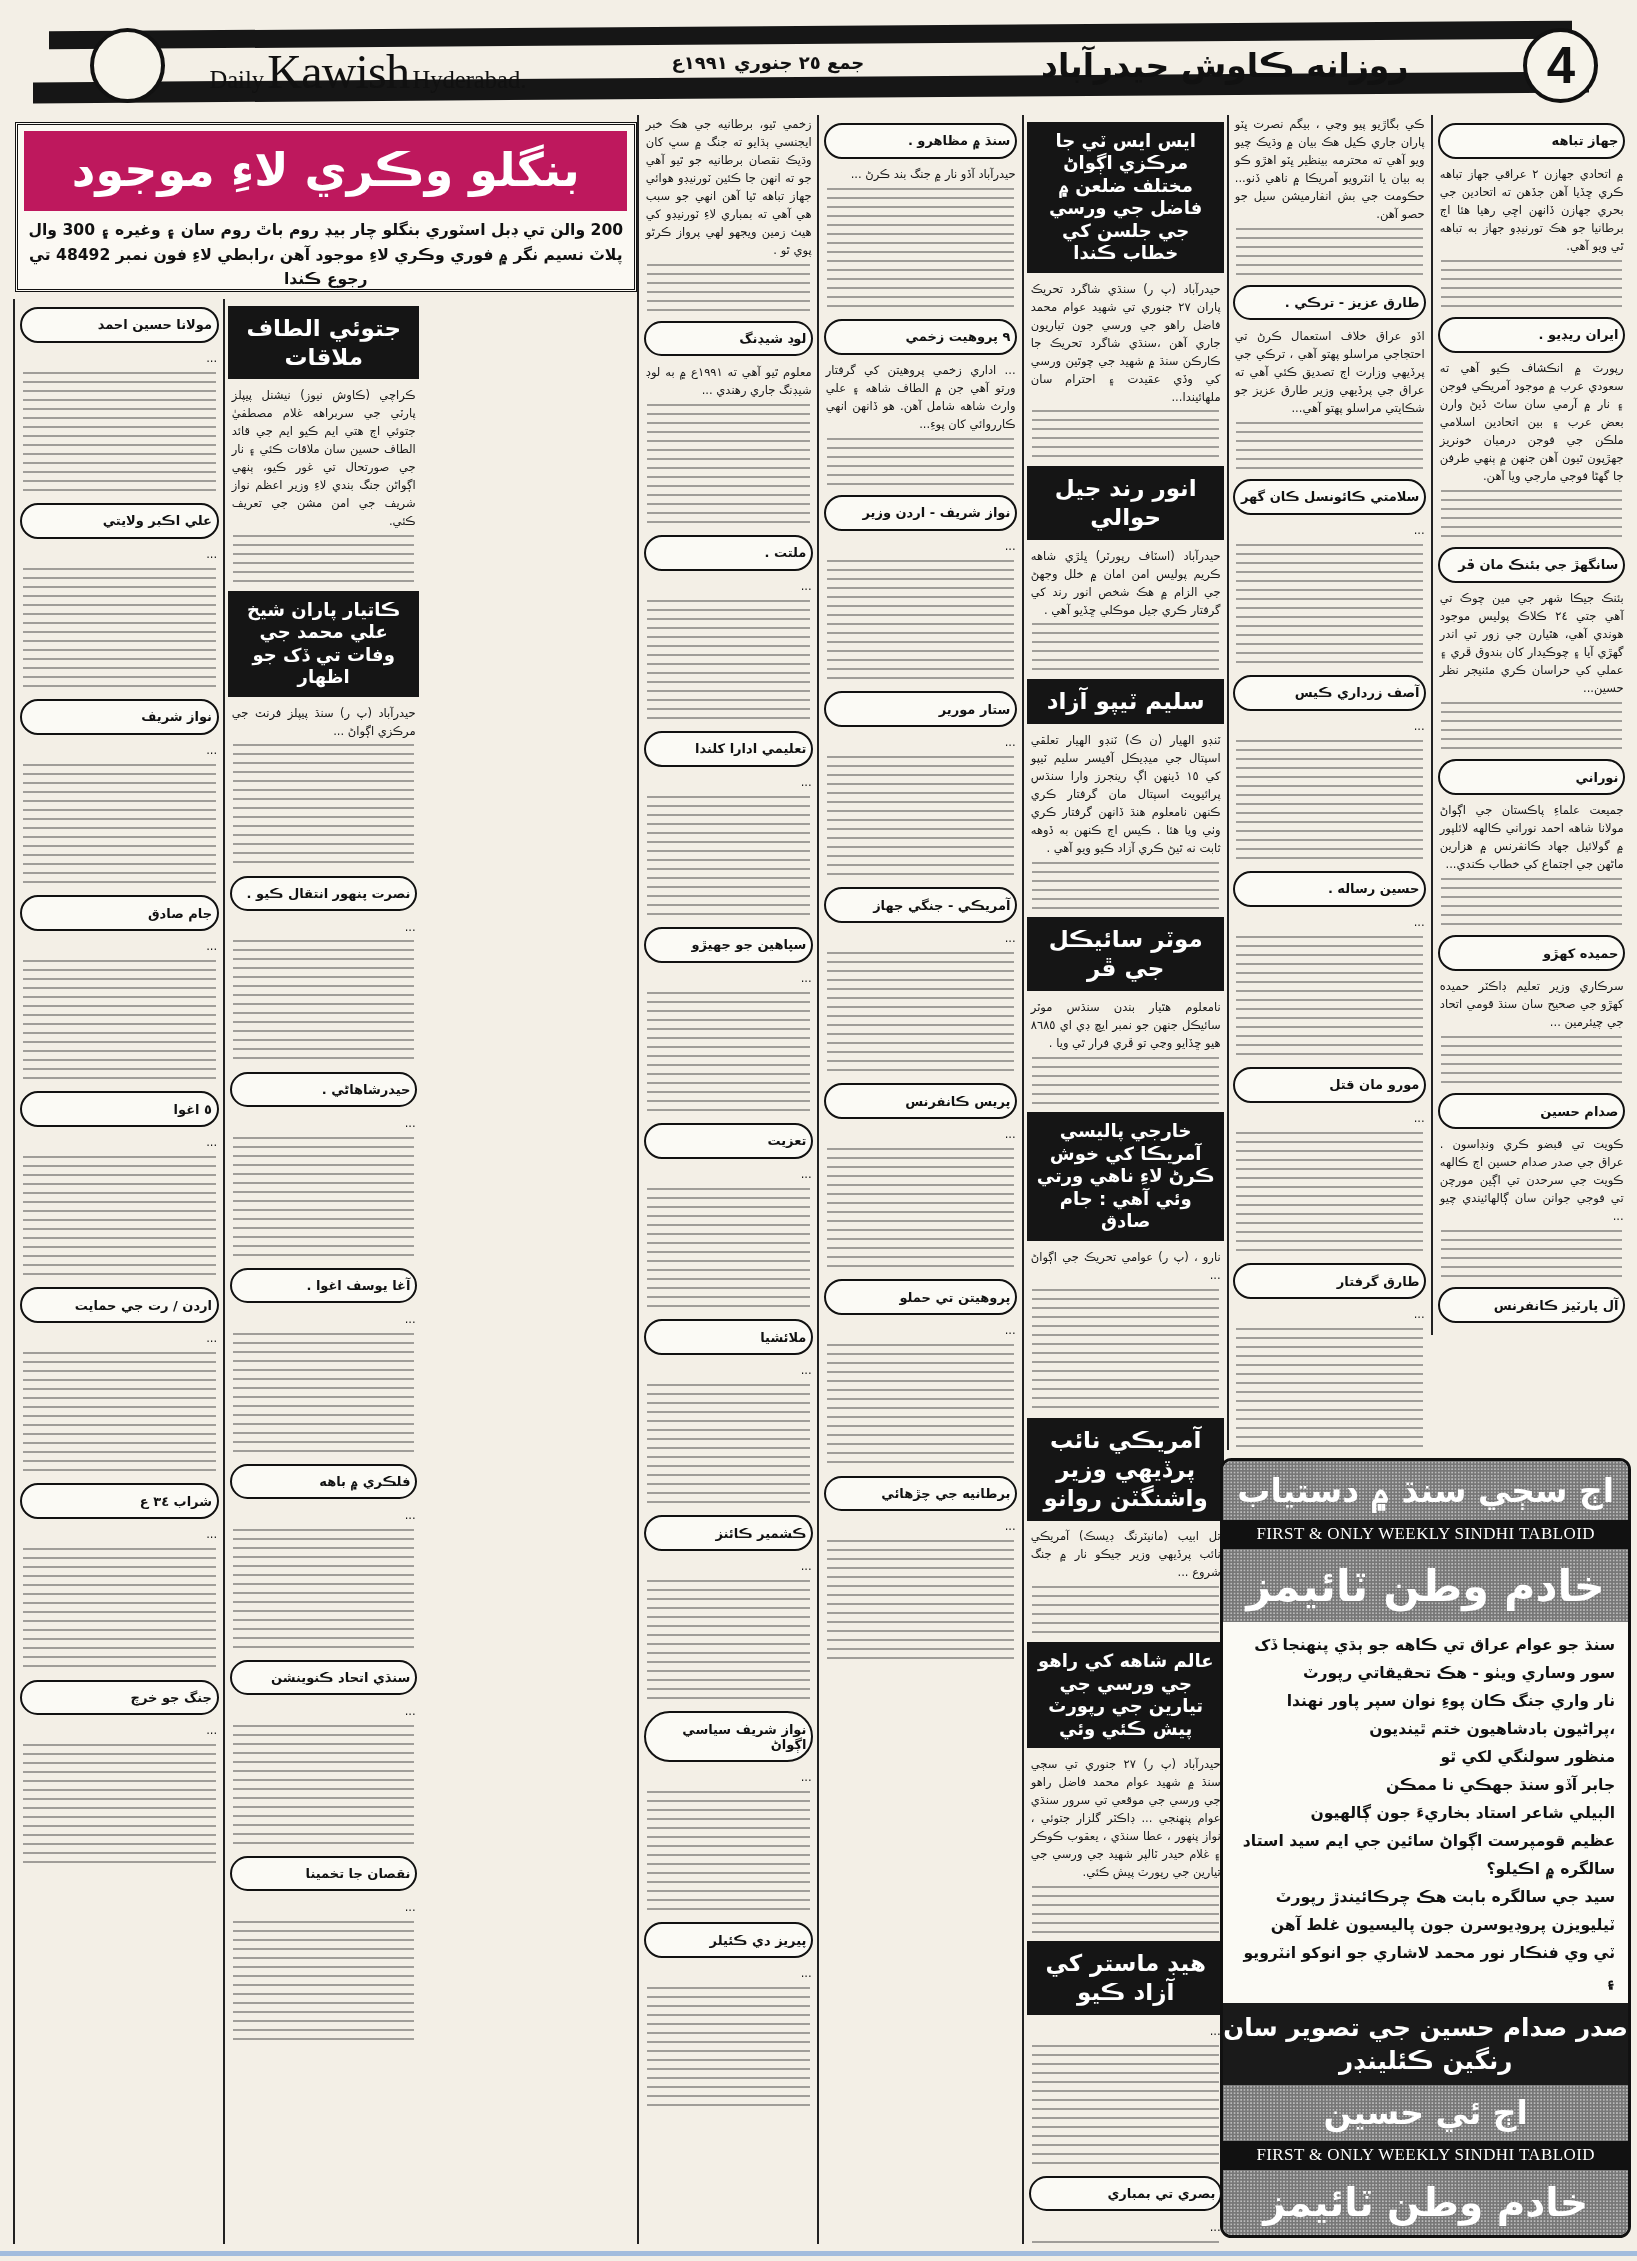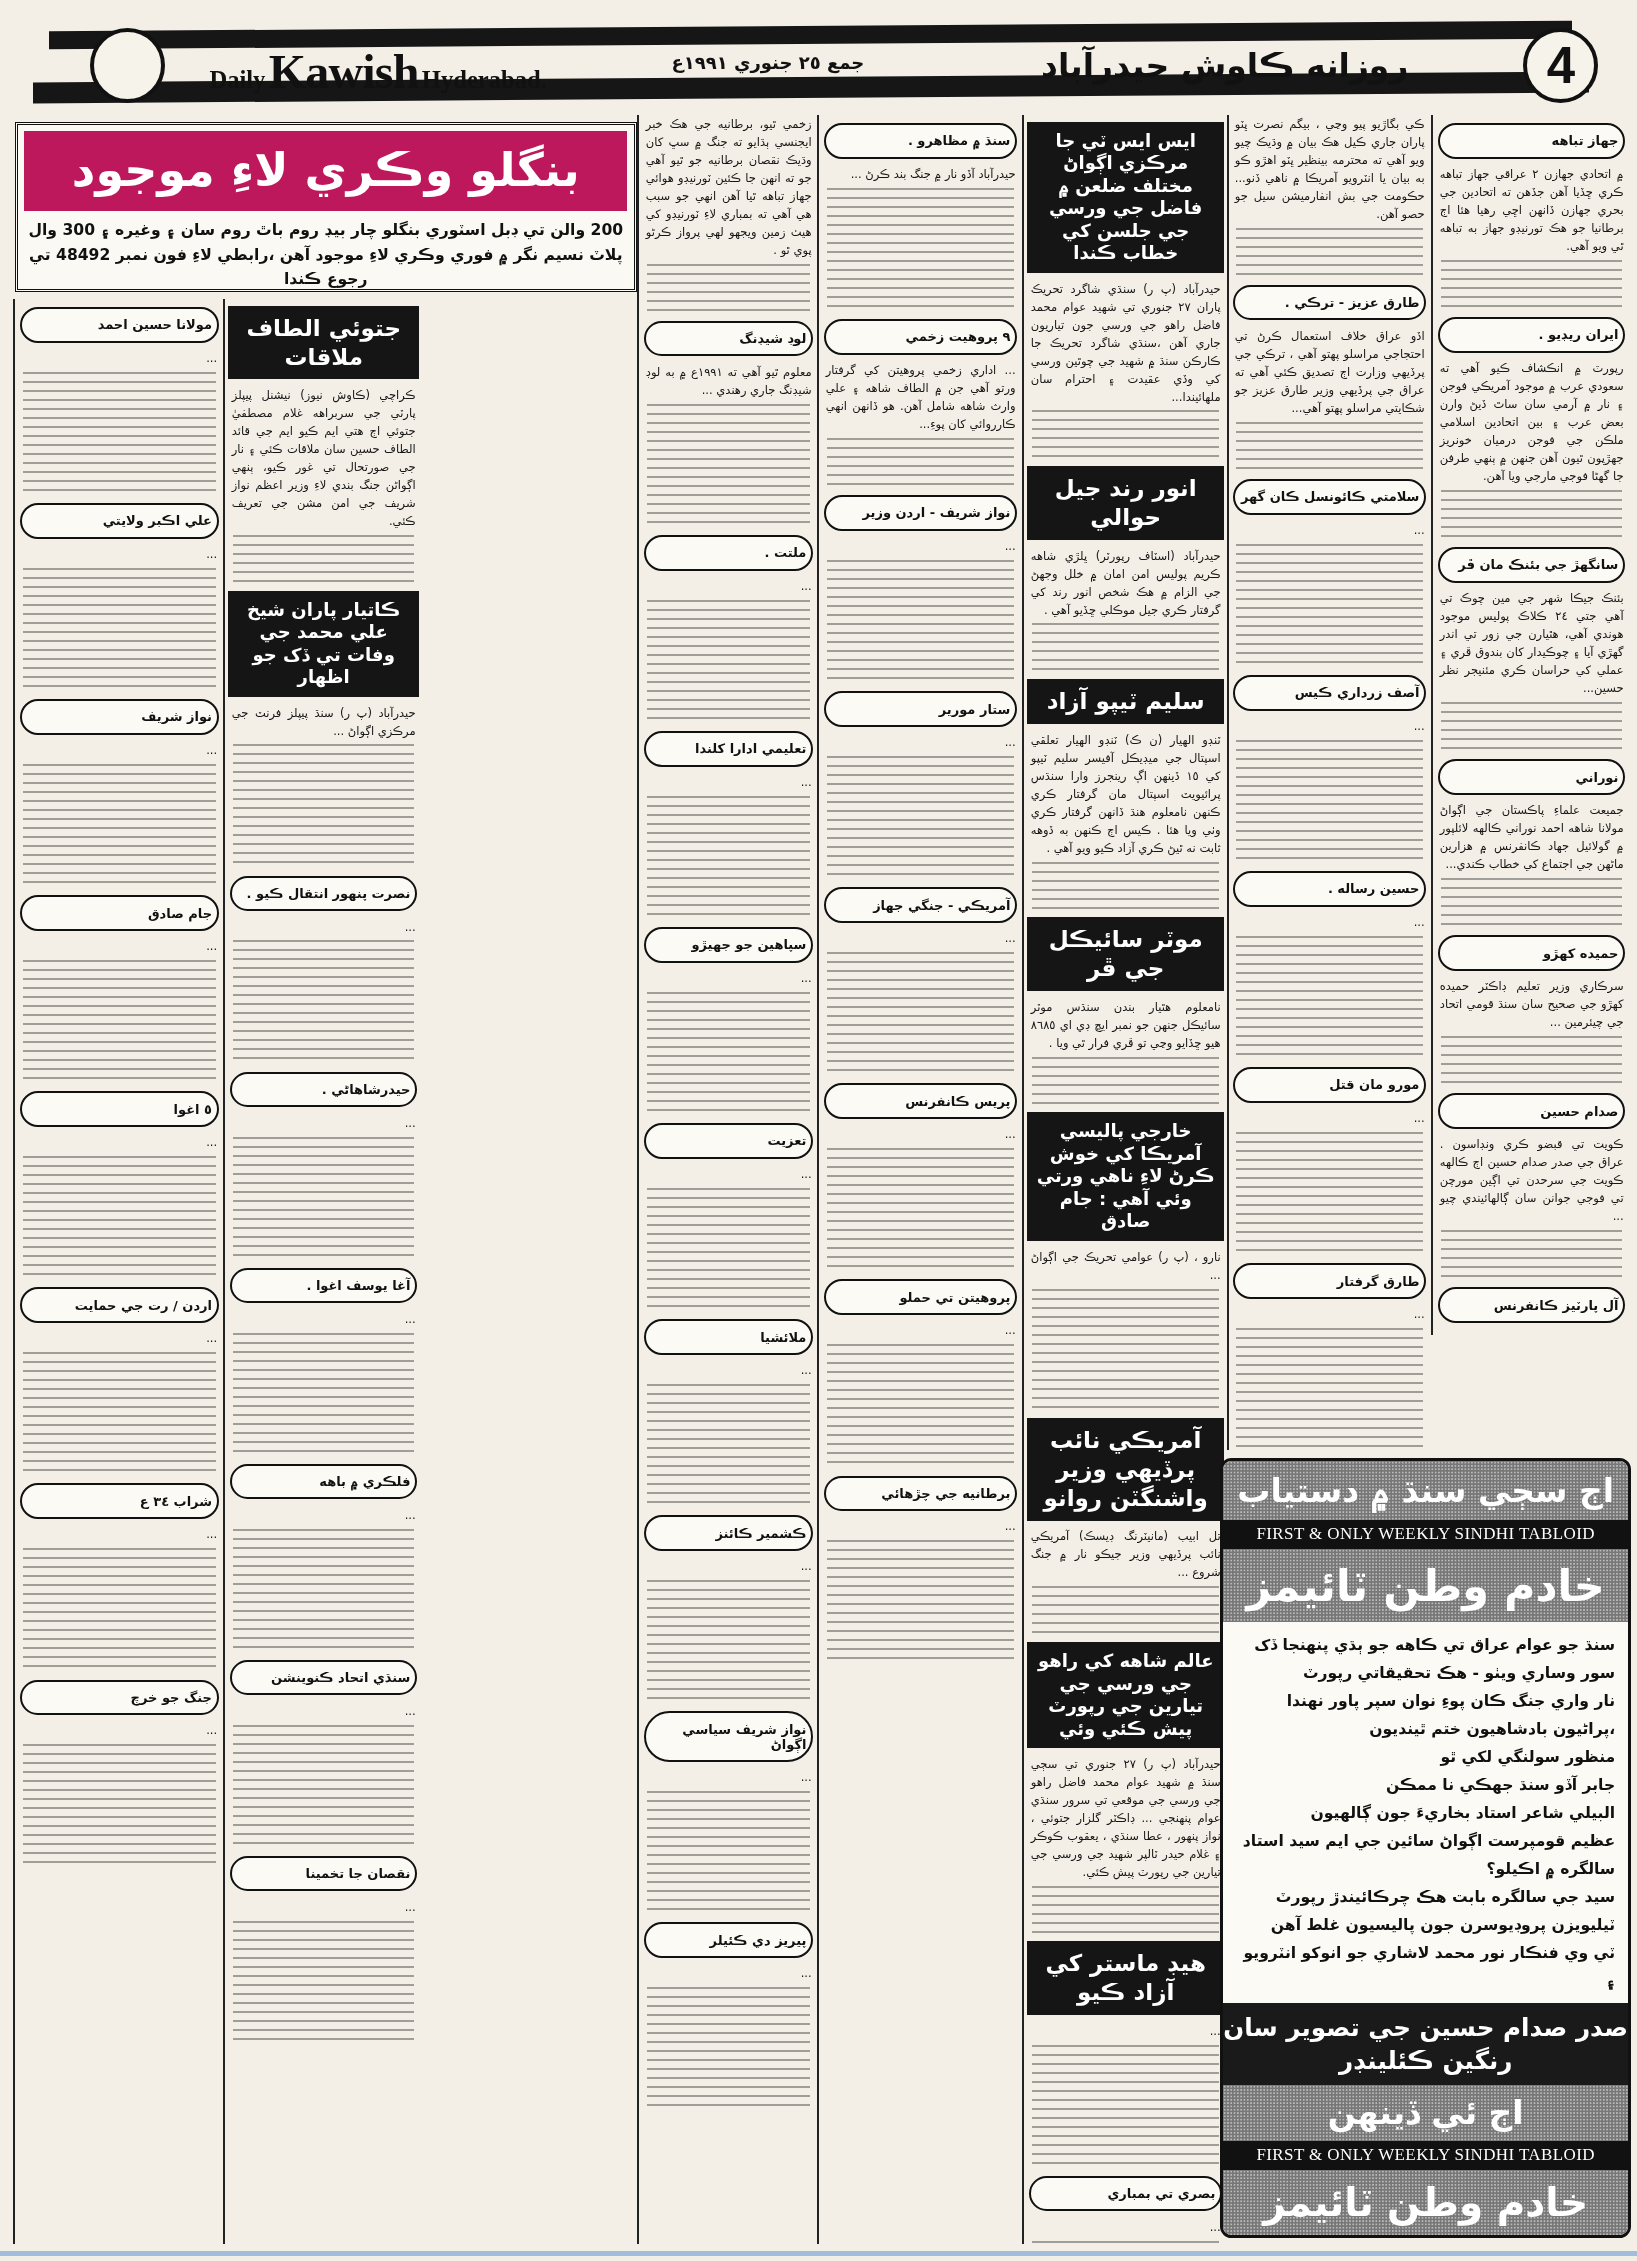--- a/index.html
+++ b/index.html
@@ -3,21 +3,21 @@
 <meta charset="utf-8">
 <style>
   html,body{margin:0;padding:0;background:#f3efe6;}
   body{width:1638px;height:2261px;position:relative;overflow:hidden;font-family:"DejaVu Sans",sans-serif;color:#111;}
   .masthead{position:absolute;left:16.4px;top:16.4px;width:1605px;height:92px;}
   .bar-top{position:absolute;left:33px;right:49px;top:9.8px;height:18px;background:#161616;transform:skewY(-0.4deg);}
   .bar-bot{position:absolute;left:16.4px;right:33px;top:61px;height:21px;background:#161616;transform:skewY(-0.4deg);}
   .circle{position:absolute;width:67px;height:67px;border:4.9px solid #111;border-radius:50%;background:#f6f3ea;top:11.5px;}
   .circle.left{left:74px;}
   .circle.right{right:23px;display:flex;align-items:center;justify-content:center;font:bold 51px "Liberation Sans",sans-serif;}
-  .mast-en{position:absolute;left:193px;top:28px;font-family:"Liberation Serif",serif;font-weight:bold;}
+  .mast-en{position:absolute;left:193px;top:28px;font-family:"Liberation Serif",serif;font-weight:normal;}
   .mast-en .sm{font-size:24.6px;} .mast-en .lg{font-size:48px;letter-spacing:-0.8px;}
   .mast-date{position:absolute;left:655px;top:36px;font-size:18px;font-weight:bold;direction:rtl;}
   .mast-sd{position:absolute;right:213px;top:29.5px;font-size:33px;font-weight:bold;direction:rtl;font-family:"DejaVu Sans",sans-serif;margin-left:37px;}
   .page{position:absolute;left:8.2px;top:115px;width:1622px;height:2129px;}
   .col{position:absolute;top:0;height:2129px;direction:rtl;}
   .col-rule{position:absolute;top:0;width:1.6px;height:2129px;background:#222;}
   .box-hd{border:2.5px solid #111;border-radius:29.5px;text-align:right;font-size:13px;font-weight:bold;padding:8.2px 4.9px;margin:8.2px 4.9px 6.6px;background:#fbfaf5;}
   .blk-hd{background:#151515;color:#fff;text-align:center;font-weight:bold;padding:8.2px 4.9px;margin:6.6px 3.3px;line-height:1.25;}
   .txt{font-size:11.5px;line-height:18px;text-align:justify;padding:0 6.6px;color:#151515;}
   .filler{height:100%;background:repeating-linear-gradient(180deg,#3a3a3a 0 1.6px,transparent 1.6px 9px);opacity:.45;margin:4.9px 8.2px;}
@@ -370,20 +370,20 @@
         <div>منظور سولنگي لکي ٿو</div>
         <div>جابر آڏو سنڌ جهڪي نا ممڪن</div>
         <div>البيلي شاعر استاد بخاريءَ جون ڳالهيون</div>
         <div>عظيم قومپرست اڳواڻ سائين جي ايم سيد استاد سالگره ۾ اڪيلو؟</div>
         <div>سيد جي سالگره بابت هڪ چرڪائيندڙ رپورٽ</div>
         <div>ٽيليويزن پروڊيوسرن جون پاليسيون غلط آهن</div>
         <div>ٽي وي فنڪار نور محمد لاشاري جو انوکو انٽرويو</div>
         <div>۽</div>
       </div>
     <div class="saddam">صدر صدام حسين جي تصوير سان رنگين ڪئلينڊر</div>
-    <div class="dots" style="font-size:33px;padding:8.2px 0;">اڄ ئي ڏينهن</div>
+    <div class="dots" style="font-size:33px;padding:8.2px 0;">اڄ ئي حسين</div>
     <div class="eng">FIRST &amp; ONLY WEEKLY SINDHI TABLOID</div>
     <div class="dots" style="font-size:39px;padding:9.8px 0;">خادم وطن ٽائيمز</div>
   </div>
 </div>
 
 <div class="footer-line"></div>
 
 
 </body></html>

